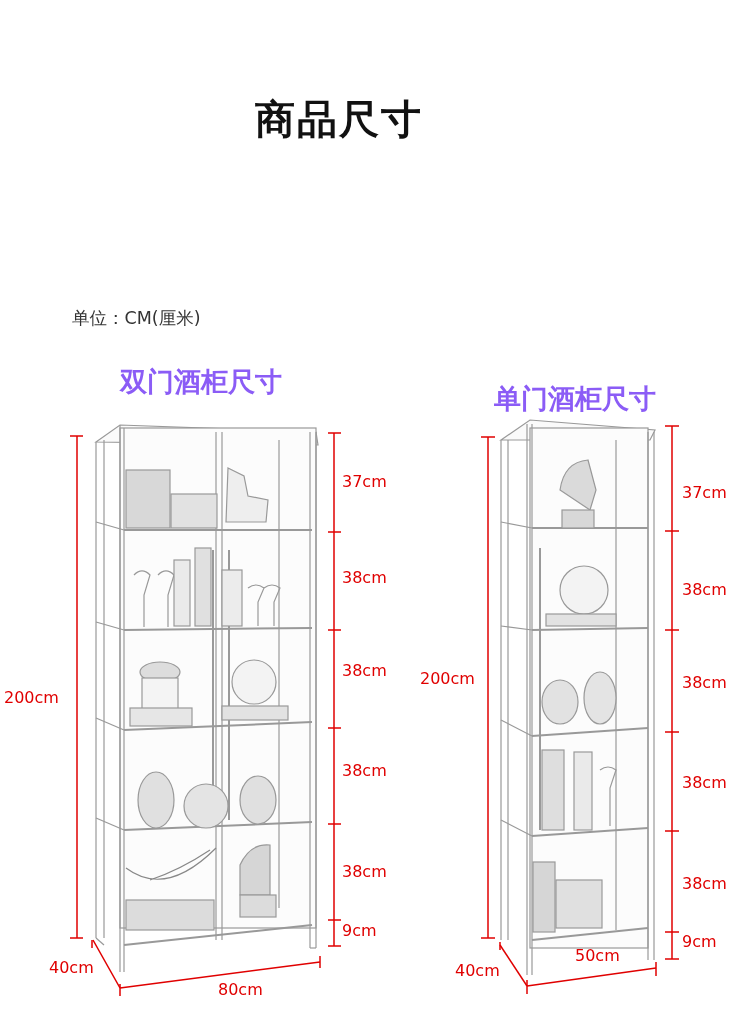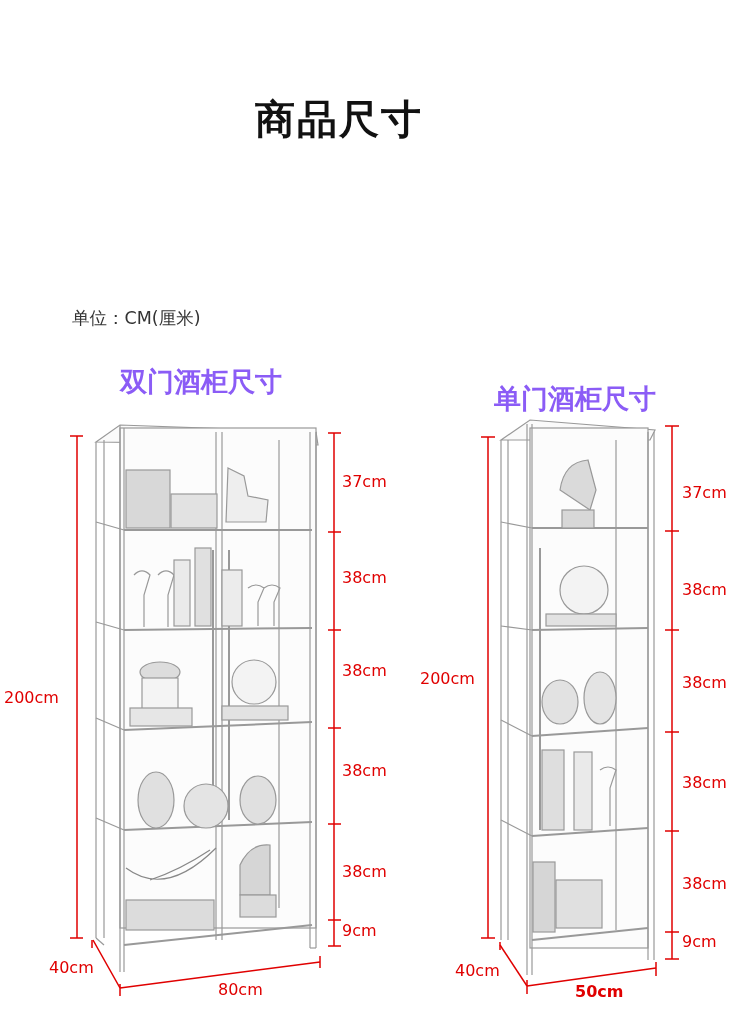--- a/index.html
+++ b/index.html
@@ -159,13 +159,13 @@
 <div class="lbl" style="left:218px;top:980px;">80cm</div>
 
 <div class="lbl" style="left:420px;top:669px;">200cm</div>
 <div class="lbl" style="left:682px;top:483px;">37cm</div>
 <div class="lbl" style="left:682px;top:580px;">38cm</div>
 <div class="lbl" style="left:682px;top:673px;">38cm</div>
 <div class="lbl" style="left:682px;top:773px;">38cm</div>
 <div class="lbl" style="left:682px;top:874px;">38cm</div>
 <div class="lbl" style="left:682px;top:932px;">9cm</div>
 <div class="lbl" style="left:455px;top:961px;">40cm</div>
-<div class="lbl" style="left:575px;top:982px;font-weight:bold;">50cm</div>
+<div class="lbl" style="left:575px;top:946px;">50cm</div>
 
 </body></html>

